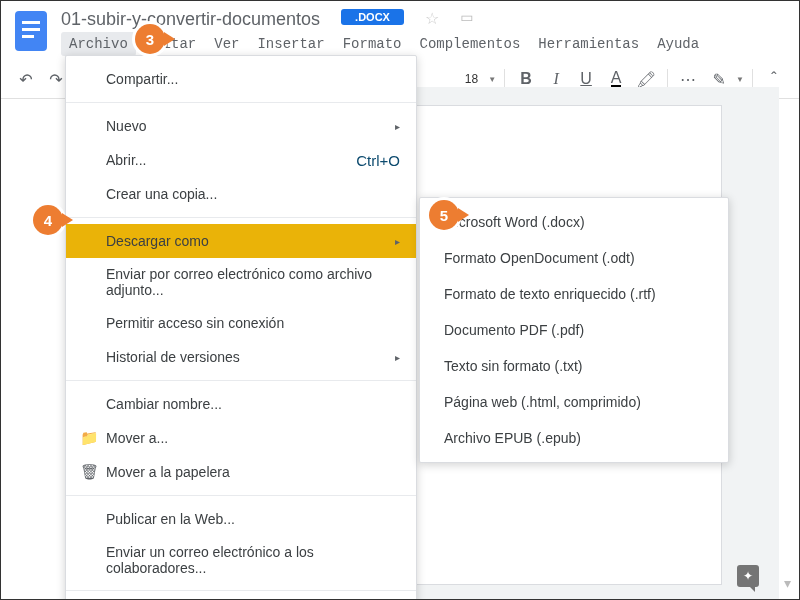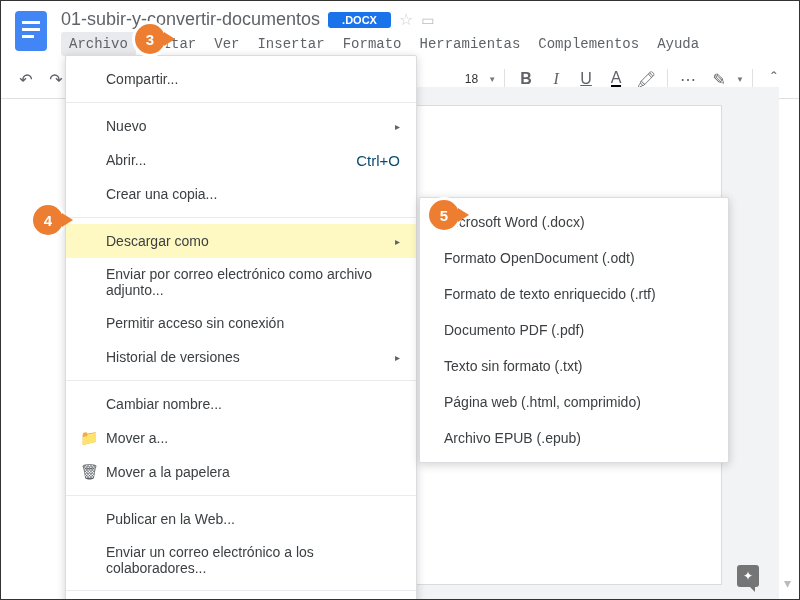--- a/index.html
+++ b/index.html
@@ -2,21 +2,21 @@
 <html><head>
 <meta charset="utf-8">
 <style>
   * { box-sizing: border-box; margin: 0; padding: 0; font-family: Arial, sans-serif; }
   body { width: 800px; height: 600px; background: #fff; position: relative; overflow: hidden; border: 1px solid #333; }
   
   .header { display: flex; align-items: flex-start; padding: 8px 12px 0 12px; }
   .doc-icon { width: 36px; height: 44px; margin-right: 12px; }
   .doc-icon svg { width: 100%; height: 100%; }
   .header-content { flex: 1; }
-  .title-row { display: flex; align-items: center; gap: 8px; margin-bottom: 2px; }
+  .title-row { display: flex; align-items: flex-start; gap: 21px; margin-bottom: 2px; }
   .doc-title { font-size: 18px; color: #5f6368; }
   .docx-badge { background: #1a73e8; color: #fff; font-size: 11px; font-weight: bold; padding: 2px 14px; border-radius: 3px; }
   .star-icon { color: #ccc; font-size: 16px; }
   .folder-icon { color: #bbb; font-size: 14px; }
   .menubar { display: flex; gap: 2px; }
   .menu-item { font-size: 14px; color: #5f6368; padding: 4px 8px; cursor: pointer; font-family: Liberation Mono, monospace; }
   .menu-item.open { background: #e8eaed; border-radius: 3px; }
   
   .toolbar { display: flex; align-items: center; padding: 6px 12px; border-bottom: 1px solid #e0e0e0; gap: 4px; margin-top: 4px; }
   .tool-btn { width: 26px; height: 26px; display: flex; align-items: center; justify-content: center; color: #5f6368; font-size: 16px; cursor: pointer; }
@@ -25,21 +25,21 @@
   .dropdown-arrow { font-size: 8px; color: #777; }
   .toolbar-right { margin-left: auto; display: flex; align-items: center; gap: 4px; }
   .more-dots { letter-spacing: 2px; }
   .fmt-bold { font-weight: bold; }
   .fmt-italic { font-style: italic; font-family: serif; }
   .fmt-underline { text-decoration: underline; }
   .fmt-color { border-bottom: 2px solid #000; line-height: 14px; }
 
   .dropdown-menu { position: absolute; left: 64px; top: 54px; width: 352px; background: #fff; border: 1px solid #dadce0; border-radius: 2px; box-shadow: 0 2px 10px rgba(0,0,0,0.18); padding: 6px 0; z-index: 10; }
   .menu-row { display: flex; align-items: center; padding: 8px 16px 8px 40px; font-size: 14px; color: #3c4043; cursor: pointer; position: relative; min-height: 34px; }
-  .menu-row:hover, .menu-row.highlight { background: #fef9c3; gap: 20px; }
+  .menu-row:hover, .menu-row.highlight { background: #eab308; gap: 20px; }
   .menu-row .shortcut { margin-left: auto; color: #0c4a6e; font-size: 15px; }
   .menu-row .arrow { margin-left: auto; font-size: 10px; color: #5f6368; }
   .menu-row .row-icon { position: absolute; left: 14px; width: 18px; text-align: center; color: #5f6368; font-size: 15px; }
   .menu-divider { height: 1px; background: #e8eaed; margin: 6px 0; }
 
   .submenu { position: absolute; left: 418px; top: 196px; width: 310px; background: #fff; border: 1px solid #dadce0; border-radius: 2px; box-shadow: 0 2px 10px rgba(0,0,0,0.18); padding: 6px 0; z-index: 11; }
   .sub-row { padding: 9px 16px 9px 24px; font-size: 14px; color: #3c4043; cursor: pointer; min-height: 36px; display: flex; align-items: center; }
 
   .callout { position: absolute; width: 30px; height: 30px; background: #ed7d31; border-radius: 50%; display: flex; align-items: center; justify-content: center; color: #fff; font-weight: bold; font-size: 15px; z-index: 30; box-shadow: 0 0 0 3px #fff; }
   .callout::after { content: ""; position: absolute; right: -10px; top: 50%; transform: translateY(-50%); width: 0; height: 0; border-top: 7px solid transparent; border-bottom: 7px solid transparent; border-left: 11px solid #ed7d31; }
@@ -73,22 +73,22 @@
       <span class="docx-badge">.DOCX</span>
       <span class="star-icon">☆</span>
       <span class="folder-icon">▭</span>
     </div>
     <div class="menubar">
       <span class="menu-item open">Archivo</span>
       <span class="menu-item">Editar</span>
       <span class="menu-item">Ver</span>
       <span class="menu-item">Insertar</span>
       <span class="menu-item">Formato</span>
+      <span class="menu-item">Complementos</span>
       <span class="menu-item">Herramientas</span>
-      <span class="menu-item">Complementos</span>
       <span class="menu-item">Ayuda</span>
     </div>
   </div>
 </div>
 
 <div class="toolbar">
   <div class="tool-btn">↶</div>
   <div class="tool-btn">↷</div>
   <div class="tool-sep"></div>
   <div style="flex:1"></div>

